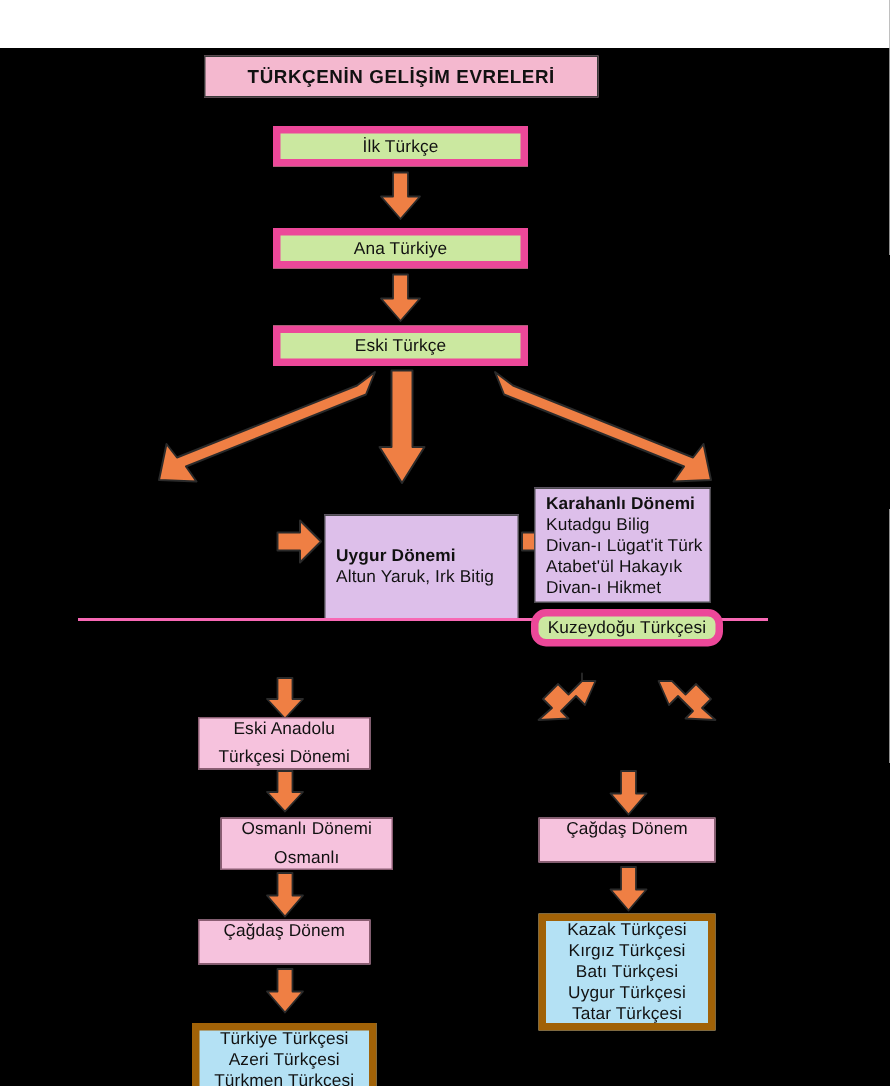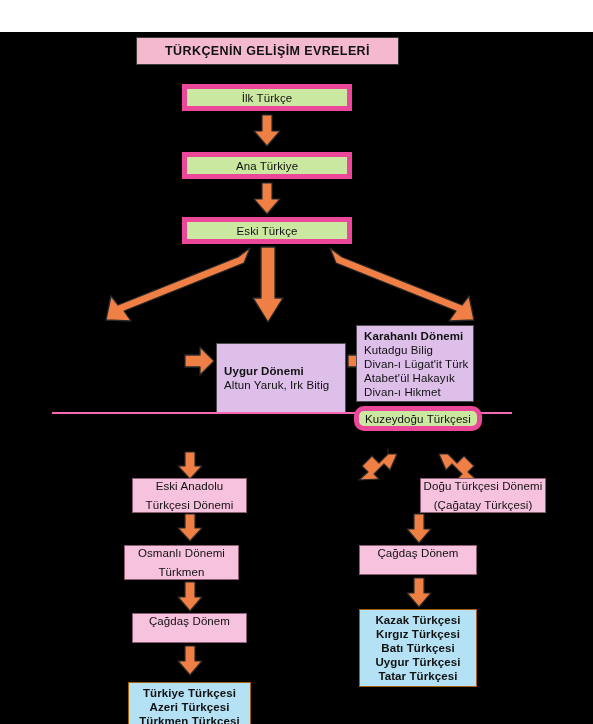--- a/index.html
+++ b/index.html
@@ -35,21 +35,21 @@
   .title-box{
     background:#f4b8cf;
     border:1px solid #3a3a3a;
     font-weight:bold;
     font-size:12.5px;
     letter-spacing:.4px;
   }
   .green{background:#cbe8a0;border:5px solid #ec4899;}
   .purple{background:#ddbfea;border:1px solid #4d4a50;}
   .pink{background:#f6c2dd;border:1px solid #8a5d72;justify-content:space-between;}
-  .blue{background:#b4e1f4;border:1px solid #a16207;font-weight:bold;}
+  .blue{background:#b4e1f4;border:5px solid #a16207;}
   .bold{font-weight:bold;}
   .divider{
     position:absolute;
     background:#f768b4;
     height:2px;
   }
   .arrow{position:absolute;}
   .arrow svg{display:block;overflow:visible;}
 </style>
 </head>
@@ -153,40 +153,36 @@
       <polygon points="2,2 11,2 11,2 20,11 27,4 37,14 31,20 40,28 20,27 25,22 15,12 9,18" fill="#ef7f44" stroke="#2a2a2a" stroke-width="1.2" stroke-linejoin="round"></polygon>
     </svg>
   </div>
 
   <div class="box pink" style="left:132px;top:446px;width:115px;height:35px;">
     <span class="ln">Eski Anadolu</span>
     <span class="ln">Türkçesi Dönemi</span>
   </div>
 
 
-  <div class="box pink" style="left:420px;top:446px;width:126px;height:35px;">
-    <span class="ln">Doğu Türkçesi Dönemi</span>
-    <span class="ln">(Çağatay Türkçesi)</span>
-  </div>
 
   <div class="arrow" style="left:176px;top:482px;">
     <svg width="28" height="28" viewBox="0 0 28 28">
       <polygon points="9,0 19,0 19,14 26,14 14,27 2,14 9,14" fill="#ef7f44" stroke="#2a2a2a" stroke-width="1.2" stroke-linejoin="round"></polygon>
     </svg>
   </div>
 
   <div class="arrow" style="left:405px;top:482px;">
     <svg width="28" height="30" viewBox="0 0 28 30">
       <polygon points="9,0 19,0 19,15 26,15 14,29 2,15 9,15" fill="#ef7f44" stroke="#2a2a2a" stroke-width="1.2" stroke-linejoin="round"></polygon>
     </svg>
   </div>
 
-  <div class="box pink" style="left:124px;top:513px;width:115px;height:35px;">
+  <div class="box pink" style="left:147px;top:513px;width:115px;height:35px;">
     <span class="ln">Osmanlı Dönemi</span>
-    <span class="ln">Türkmen</span>
+    <span class="ln">Osmanlı</span>
   </div>
 
   <div class="box pink" style="left:359px;top:513px;width:118px;height:30px;">
     <span class="ln">Çağdaş Dönem</span>
   </div>
 
   <div class="arrow" style="left:176px;top:550px;">
     <svg width="28" height="30" viewBox="0 0 28 30">
       <polygon points="9,0 19,0 19,15 26,15 14,29 2,15 9,15" fill="#ef7f44" stroke="#2a2a2a" stroke-width="1.2" stroke-linejoin="round"></polygon>
     </svg>

